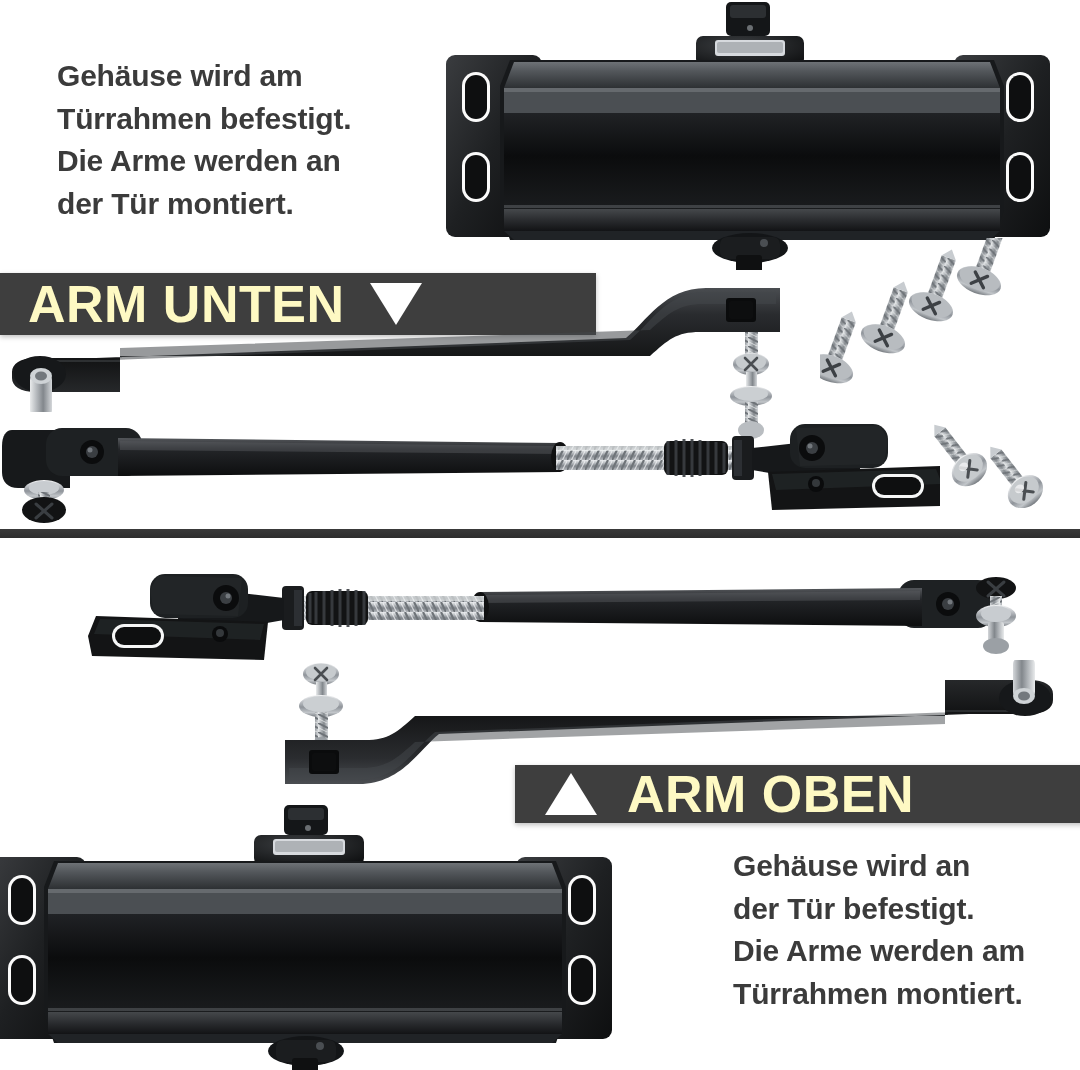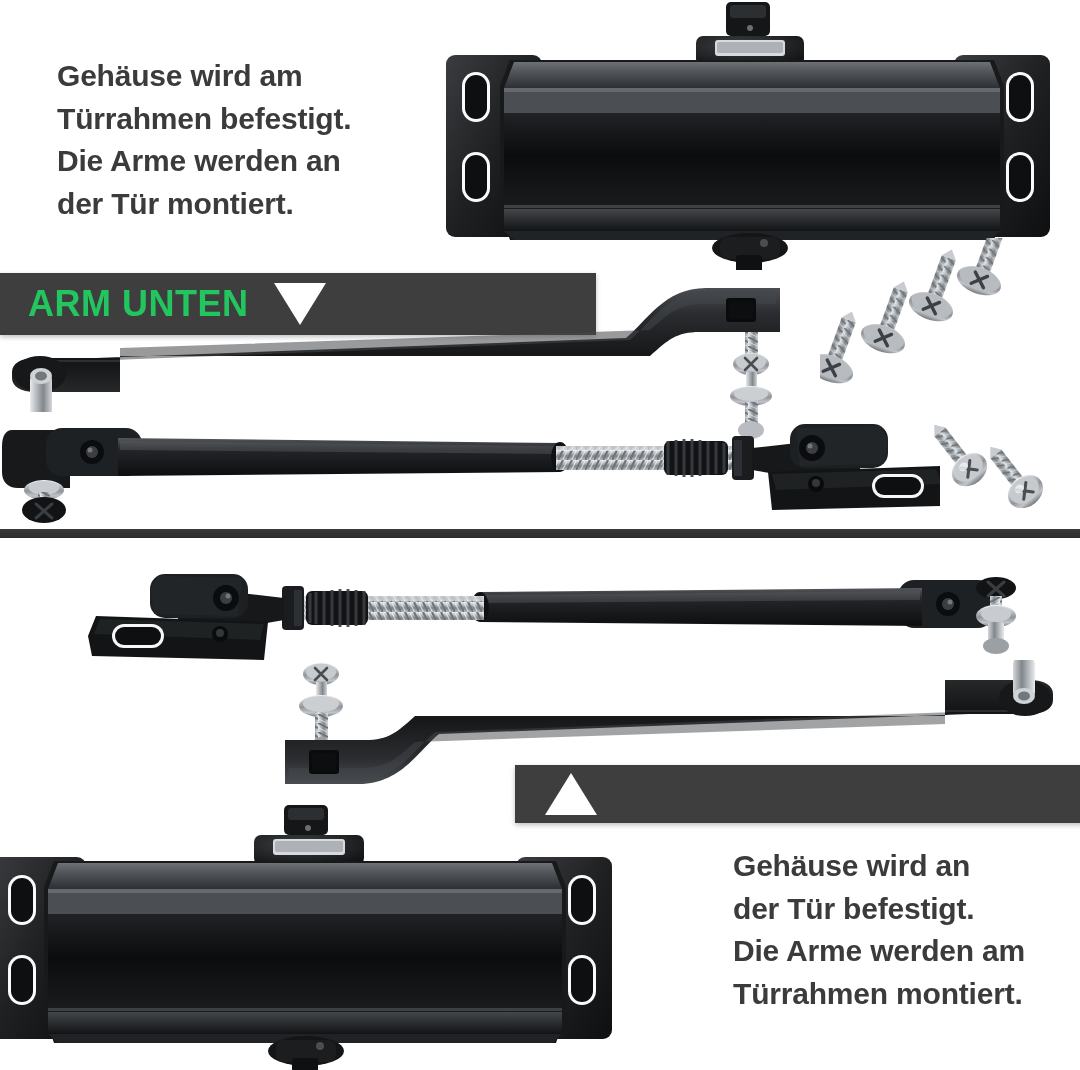--- a/index.html
+++ b/index.html
@@ -10,21 +10,21 @@
 
   
   .callout{position:absolute;font-weight:bold;color:#3b3b3b;
            letter-spacing:-0.2px;line-height:1.42;white-space:pre-line;}
   #callout-top{left:57px;top:55px;font-size:30px;}
   #callout-bottom{left:733px;top:845px;font-size:30px;}
 
   
   .banner{position:absolute;background:#3e3e3e;display:flex;align-items:center;
           box-shadow:0 2px 5px rgba(0,0,0,.25);}
-  .banner .btxt{color:#22c55e;font-weight:bold;font-size:36px;letter-spacing:0.5px;
+  .banner .btxt{color:#fef9c3;font-weight:bold;font-size:52px;letter-spacing:0.5px;
                 line-height:1;white-space:nowrap;}
   #banner-top{left:0;top:273px;width:568px;height:62px;padding-left:28px;
               justify-content:flex-start;gap:26px;}
   #banner-bottom{left:515px;top:765px;width:565px;height:58px;padding-left:30px;
                  gap:30px;}
   .tri{width:0;height:0;}
   .tri-down{border-left:26px solid transparent;border-right:26px solid transparent;
             border-top:42px solid #ffffff;}
   .tri-up{border-left:26px solid transparent;border-right:26px solid transparent;
           border-bottom:42px solid #ffffff;}
@@ -403,20 +403,21 @@
         <ellipse cx="50" cy="92" rx="26" ry="18" fill="#16181a"></ellipse>
         <rect x="40" y="92" width="22" height="40" rx="6" fill="url(#steelH)"></rect>
         <ellipse cx="51" cy="94" rx="11" ry="8" fill="#cfd3d6"></ellipse>
         <ellipse cx="51" cy="94" rx="6" ry="4.5" fill="#73787d"></ellipse>
       </g>
     </g>
   </svg>
 
   <div class="banner" id="banner-bottom">
     <span class="tri tri-up"></span>
+    <span class="btxt">ARM OBEN</span>
   </div>
 
   <svg class="art" style="left:-16px;top:805px;" width="640" height="265" viewBox="0 0 640 265">
     <g>
       <rect x="300" y="0" width="44" height="30" rx="5" fill="#141618"></rect>
       <rect x="304" y="3" width="36" height="12" rx="3" fill="#2c2f32"></rect>
       <rect x="270" y="30" width="110" height="30" rx="7" fill="url(#capG)"></rect>
       <rect x="289" y="34" width="72" height="16" rx="3" fill="#d7dade"></rect>
       <rect x="291" y="36" width="68" height="11" rx="2" fill="#aeb2b6"></rect>
       <circle cx="324" cy="23" r="3" fill="#6a6e72"></circle>

